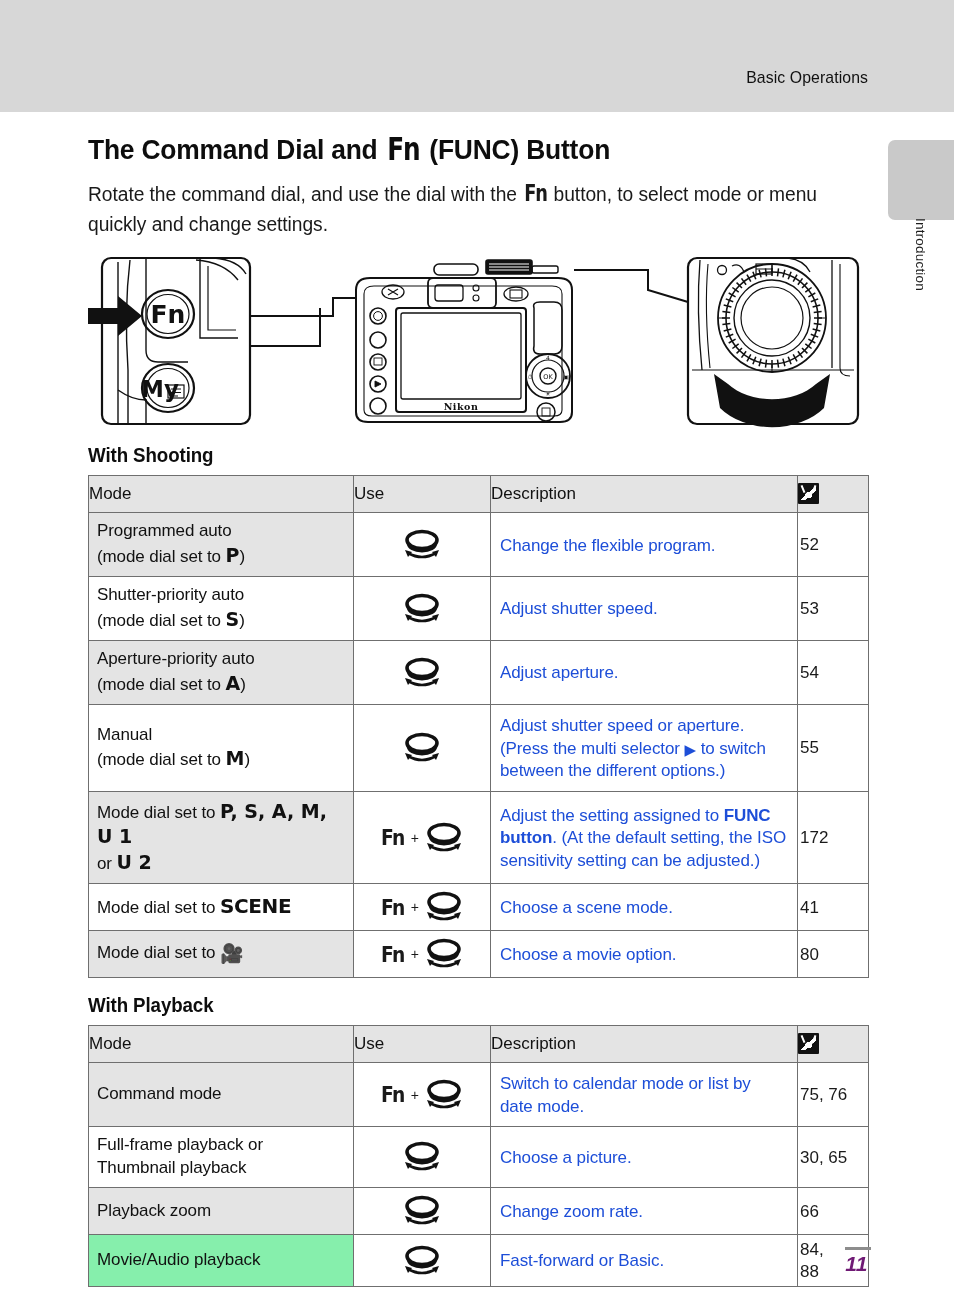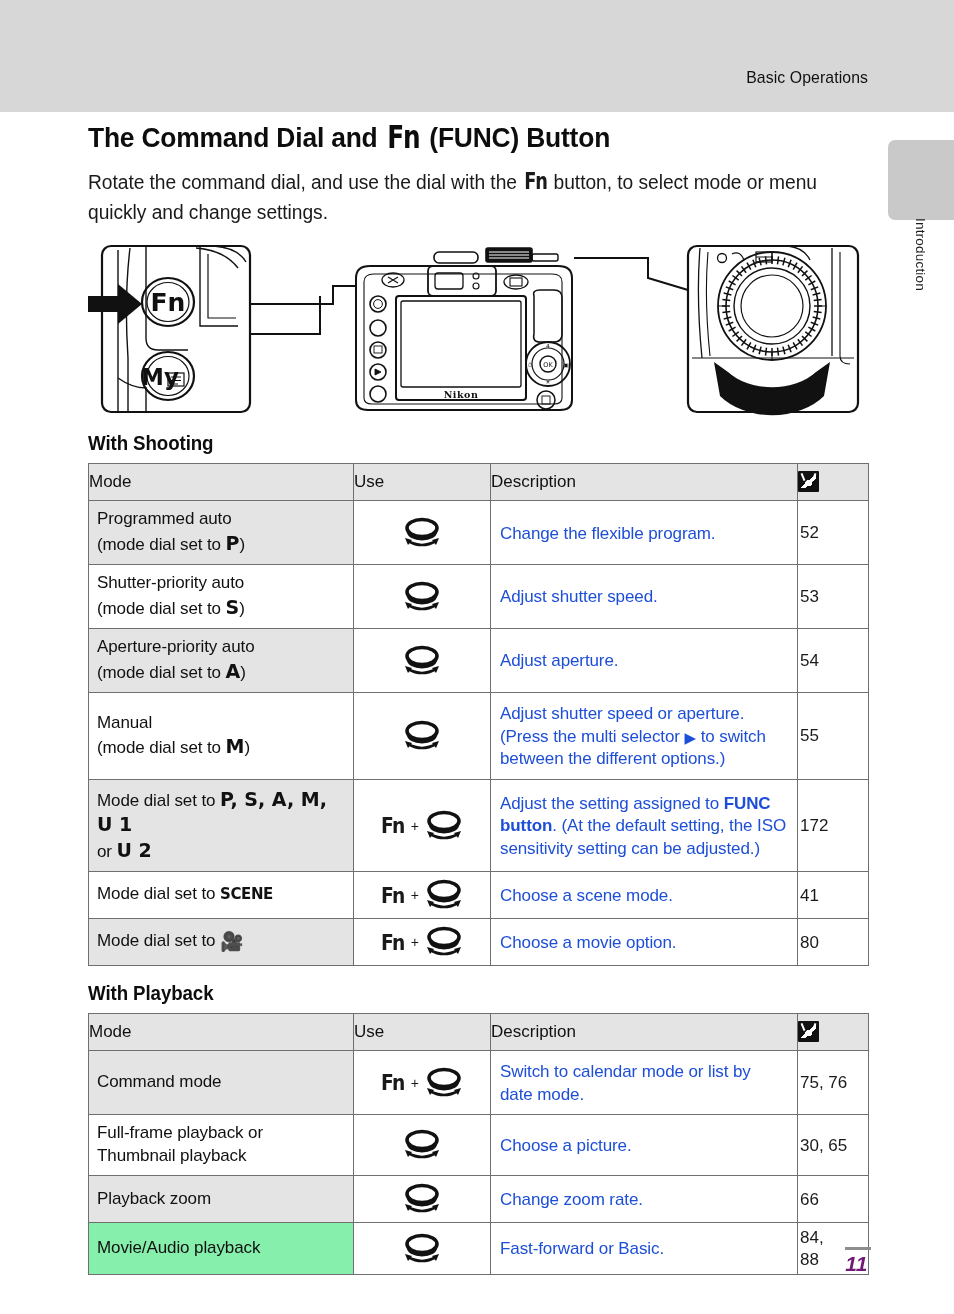--- a/index.html
+++ b/index.html
@@ -49,21 +49,21 @@
     color: #1d1d1d;
     white-space: nowrap;
     writing-mode: vertical-rl;
     text-orientation: mixed;
     letter-spacing: .2px;
   }
 
   
   #content {
     position: absolute;
-    left: 88px; top: 120px;
+    left: 88px; top: 132px;
     width: 780px;
   }
 
   h1#section-title {
     margin: 0;
     font-size: 27.5px;
     font-weight: 700;
     letter-spacing: -.2px;
     line-height: 1.15;
     color: #0d0d0d;
@@ -166,21 +166,21 @@
     line-height: 1.25;
   }
   .mode-letter {
     font-weight: 700;
     font-size: 19px;
     font-family: "DejaVu Sans", sans-serif;
     letter-spacing: 0;
   }
   .scene-word {
     font-weight: 700;
-    font-size: 15px;
+    font-size: 20px;
     font-family: "DejaVu Sans", sans-serif;
     letter-spacing: -.4px;
   }
   .bold-inline { font-weight: 700; }
   .tri-right {
     font-size: 15px;
     line-height: 1;
     vertical-align: -1px;
     letter-spacing: 0;
   }

